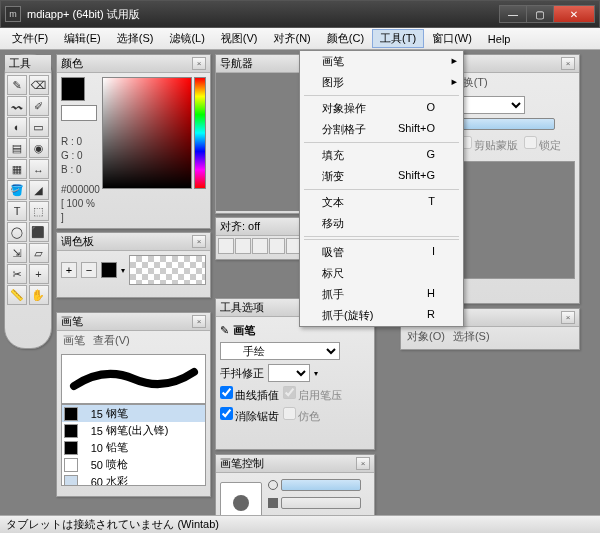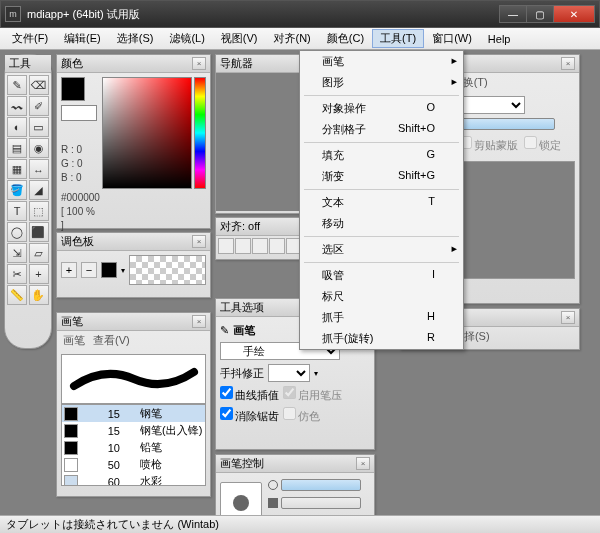--- a/index.html
+++ b/index.html
@@ -48,21 +48,21 @@
 .palpanel { left:56px; top:182px; width:155px; height:66px; }
 .palbody { display:flex; gap:4px; align-items:center; }
 .palbtn { width:16px; height:16px; border:1px solid #aaa; background:#eee; display:flex;align-items:center;justify-content:center;}
 .palarea { flex:1; height:30px; background: repeating-conic-gradient(#ccc 0 25%, #fff 0 50%) 0 0/12px 12px; border:1px solid #999; }
 
 
 .brpanel { left:56px; top:262px; width:155px; height:185px; }
 .brcanvas { height:50px; background:#fff; border:1px solid #999; display:flex; align-items:center; justify-content:center; }
 .stroke { width:130px; height:30px; }
 .brlist { border:1px solid #999; background:#fff; max-height:82px; overflow:hidden; }
-.brlist-row { display:flex; align-items:center; padding:1px 2px; gap:20px; }
+.brlist-row { display:flex; align-items:center; padding:1px 2px; gap:3px; }
 .brlist-row.sel { background:#c8ddf2; }
 .brthumb { width:14px; height:14px; border:1px solid #999; }
 
 
 .navpanel { left:215px; top:4px; width:200px; height:160px; }
 .navpanel .panel-body { background:#808080; height:138px; }
 
 
 .alpanel { left:215px; top:167px; width:200px; height:43px; }
 .albody { display:flex; gap:1px; padding:2px; }
@@ -153,21 +153,21 @@
     <div class="panel-title">
         <span>颜色</span>
         <span class="x">×</span>
       </div>
     <div class="panel-body colorbox">
       <div>
         <div style="display:flex;gap:2px;">
           <div class="swatch" style="background:#000"></div>
         </div>
         <div class="swatch" style="background:#fff;margin-top:4px;width:36px;height:16px"></div>
-        <div class="cinfo" style="margin-top:22px">
+        <div class="cinfo" style="margin-top:14px">
           <div>R : 0</div>
           <div>G : 0</div>
           <div>B : 0</div>
           <div style="margin-top:6px">#000000</div>
           <div>[ 100 % ]</div>
         </div>
       </div>
       <div class="gradient"></div>
       <div class="huebar"></div>
     </div>
@@ -376,23 +376,20 @@
     </div>
     <div class="sep"></div>
     <div class="di">
       <span>文本</span>
       <span>T</span>
     </div>
     <div class="di">
       <span>移动</span>
     </div>
     <div class="sep"></div>
-    <div class="di sub">
-      <span>选区</span>
-    </div>
     <div class="sep"></div>
     <div class="di">
       <span>吸管</span>
       <span>I</span>
     </div>
     <div class="di">
       <span>标尺</span>
     </div>
     <div class="di">
       <span>抓手</span>

